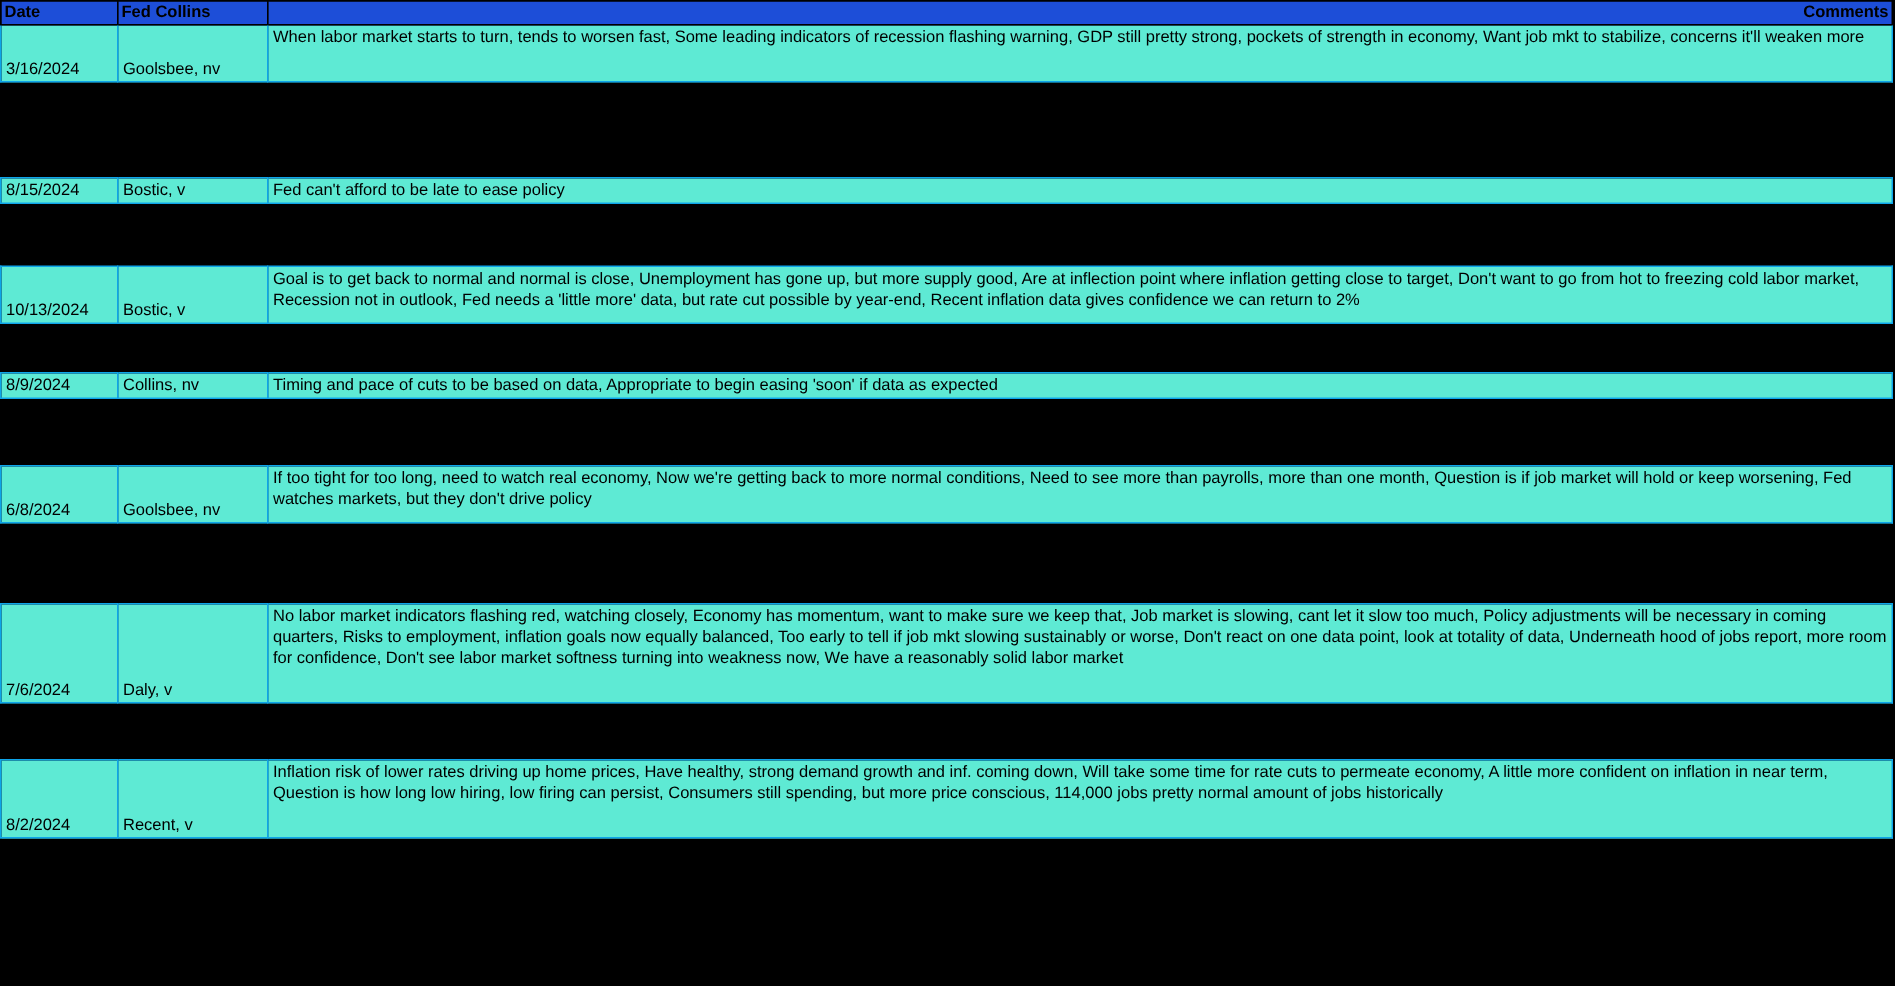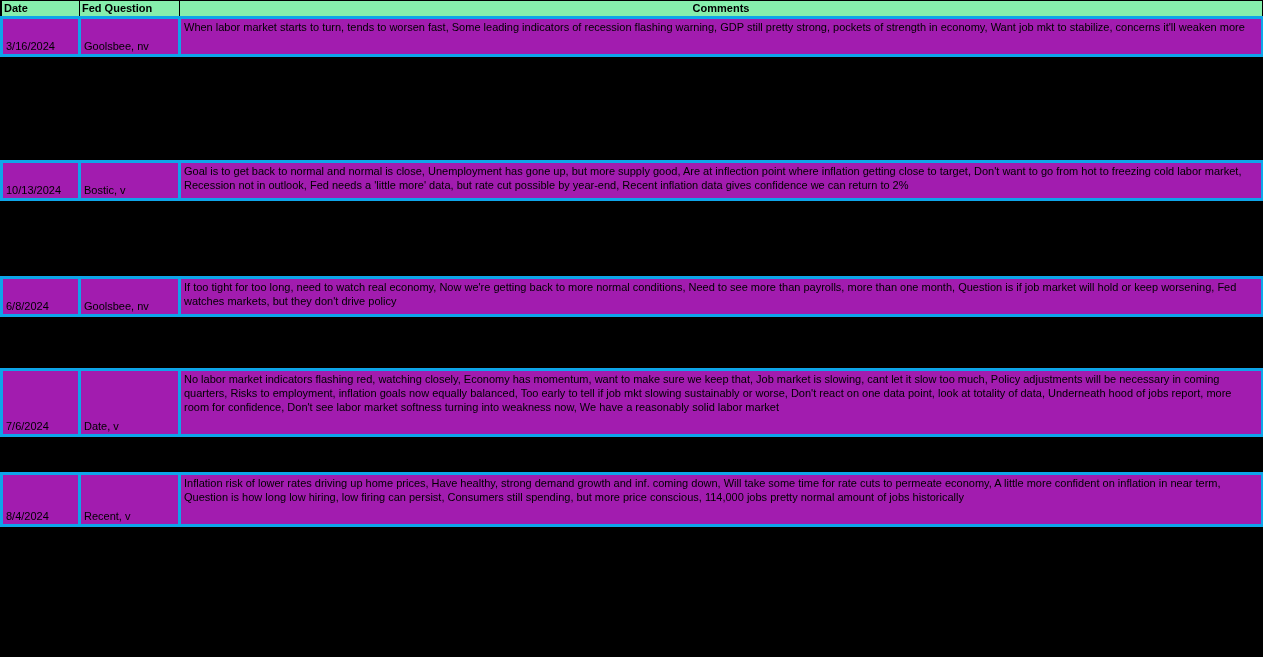--- a/index.html
+++ b/index.html
@@ -25,39 +25,39 @@
     border-collapse: collapse;
     table-layout: fixed;
     width: 1261px;
     margin: 0;
   }
   table.fed-table col.c-date { width: 78px; }
   table.fed-table col.c-speaker { width: 100px; }
   table.fed-table col.c-comments { width: 1083px; }
 
   .fed-table th {
-    background: #86efac;
+    background: #1d4ed8;
     border: 1px solid #000000;
     font-weight: bold;
     font-size: 11px;
     padding: 1px 2px;
     line-height: 13px;
     vertical-align: middle;
   }
   .fed-table th.th-date,
   .fed-table th.th-speaker {
     text-align: left;
   }
   .fed-table th.th-comments {
-    text-align: center;
+    text-align: right;
   }
 
   .fed-table td {
-    background: #a21caf;
-    border: 3px solid #0ea5e9;
+    background: #5eead4;
+    border: 1px solid #0ea5e9;
     font-size: 11px;
     padding: 1px 3px;
     line-height: 14px;
     vertical-align: bottom;
   }
   .fed-table td.cell-date,
   .fed-table td.cell-speaker {
     white-space: nowrap;
     vertical-align: bottom;
   }
@@ -79,63 +79,73 @@
 <div class="sheet">
   <table class="fed-table">
     <colgroup>
       <col class="c-date">
       <col class="c-speaker">
       <col class="c-comments">
     </colgroup>
     <thead>
       <tr>
         <th class="th-date">Date</th>
-        <th class="th-speaker">Fed Question</th>
+        <th class="th-speaker">Fed Collins</th>
         <th class="th-comments">Comments</th>
       </tr>
     </thead>
     <tbody id="table-body">
         <tr style="height: 38px;">
           <td class="cell-date">3/16/2024</td>
           <td class="cell-speaker">Goolsbee, nv</td>
           <td class="cell-comments">When labor market starts to turn, tends to worsen fast, Some leading indicators of recession flashing warning, GDP still pretty strong, pockets of strength in economy, Want job mkt to stabilize, concerns it'll weaken more</td>
         </tr>
         <tr class="spacer-row" style="height: 64px;">
           <td colspan="3"></td>
         </tr>
+        <tr style="height: 17px;">
+          <td class="cell-date">8/15/2024</td>
+          <td class="cell-speaker">Bostic, v</td>
+          <td class="cell-comments">Fed can't afford to be late to ease policy</td>
+        </tr>
         <tr class="spacer-row" style="height: 42px;">
           <td colspan="3"></td>
         </tr>
         <tr style="height: 38px;">
           <td class="cell-date">10/13/2024</td>
           <td class="cell-speaker">Bostic, v</td>
           <td class="cell-comments">Goal is to get back to normal and normal is close, Unemployment has gone up, but more supply good, Are at inflection point where inflation getting close to target, Don't want to go from hot to freezing cold labor market, Recession not in outlook, Fed needs a 'little more' data, but rate cut possible by year-end, Recent inflation data gives confidence we can return to 2%</td>
         </tr>
         <tr class="spacer-row" style="height: 33px;">
           <td colspan="3"></td>
+        </tr>
+        <tr style="height: 17px;">
+          <td class="cell-date">8/9/2024</td>
+          <td class="cell-speaker">Collins, nv</td>
+          <td class="cell-comments">Timing and pace of cuts to be based on data, Appropriate to begin easing 'soon' if data as expected</td>
         </tr>
         <tr class="spacer-row" style="height: 45px;">
           <td colspan="3"></td>
         </tr>
         <tr style="height: 38px;">
           <td class="cell-date">6/8/2024</td>
           <td class="cell-speaker">Goolsbee, nv</td>
           <td class="cell-comments">If too tight for too long, need to watch real economy, Now we're getting back to more normal conditions, Need to see more than payrolls, more than one month, Question is if job market will hold or keep worsening, Fed watches markets, but they don't drive policy</td>
         </tr>
         <tr class="spacer-row" style="height: 54px;">
           <td colspan="3"></td>
         </tr>
         <tr style="height: 66px;">
           <td class="cell-date">7/6/2024</td>
-          <td class="cell-speaker">Date, v</td>
+          <td class="cell-speaker">Daly, v</td>
           <td class="cell-comments">No labor market indicators flashing red, watching closely, Economy has momentum, want to make sure we keep that, Job market is slowing, cant let it slow too much, Policy adjustments will be necessary in coming quarters, Risks to employment, inflation goals now equally balanced, Too early to tell if job mkt slowing sustainably or worse, Don't react on one data point, look at totality of data, Underneath hood of jobs report, more room for confidence, Don't see labor market softness turning into weakness now, We have a reasonably solid labor market</td>
         </tr>
         <tr class="spacer-row" style="height: 38px;">
           <td colspan="3"></td>
         </tr>
         <tr style="height: 52px;">
-          <td class="cell-date">8/4/2024</td>
+          <td class="cell-date">8/2/2024</td>
           <td class="cell-speaker">Recent, v</td>
           <td class="cell-comments">Inflation risk of lower rates driving up home prices, Have healthy, strong demand growth and inf. coming down, Will take some time for rate cuts to permeate economy, A little more confident on inflation in near term, Question is how long low hiring, low firing can persist, Consumers still spending, but more price conscious, 114,000 jobs pretty normal amount of jobs historically</td>
         </tr>
       </tbody>
   </table>
 </div>
 
 </body></html>

